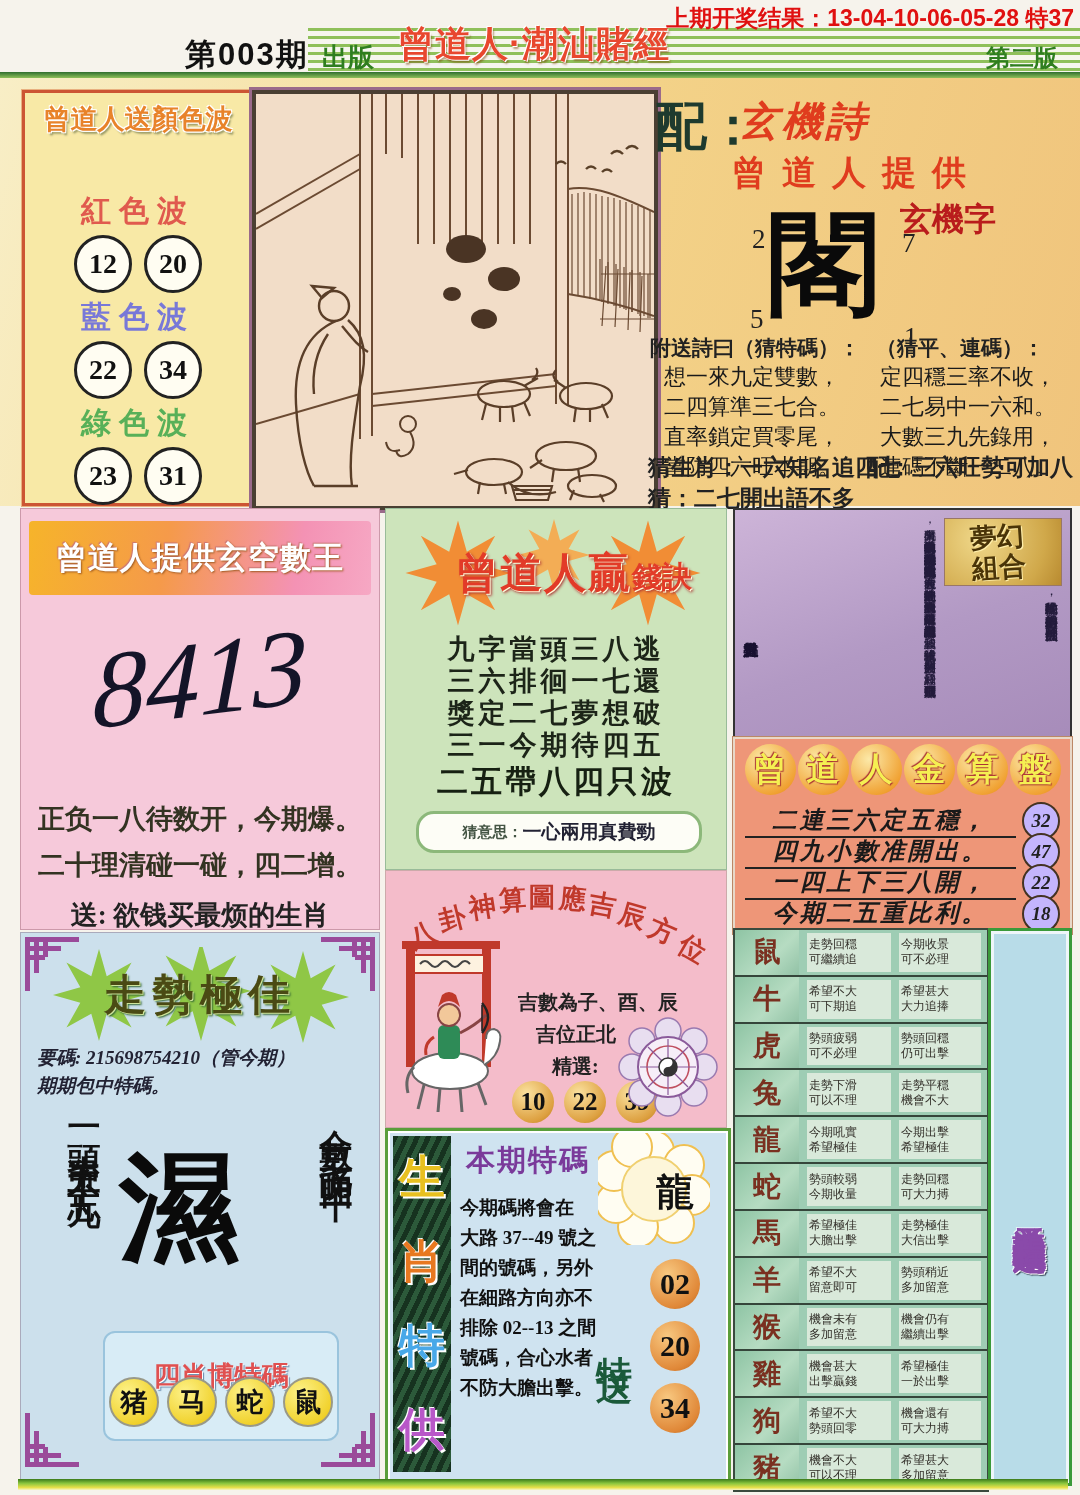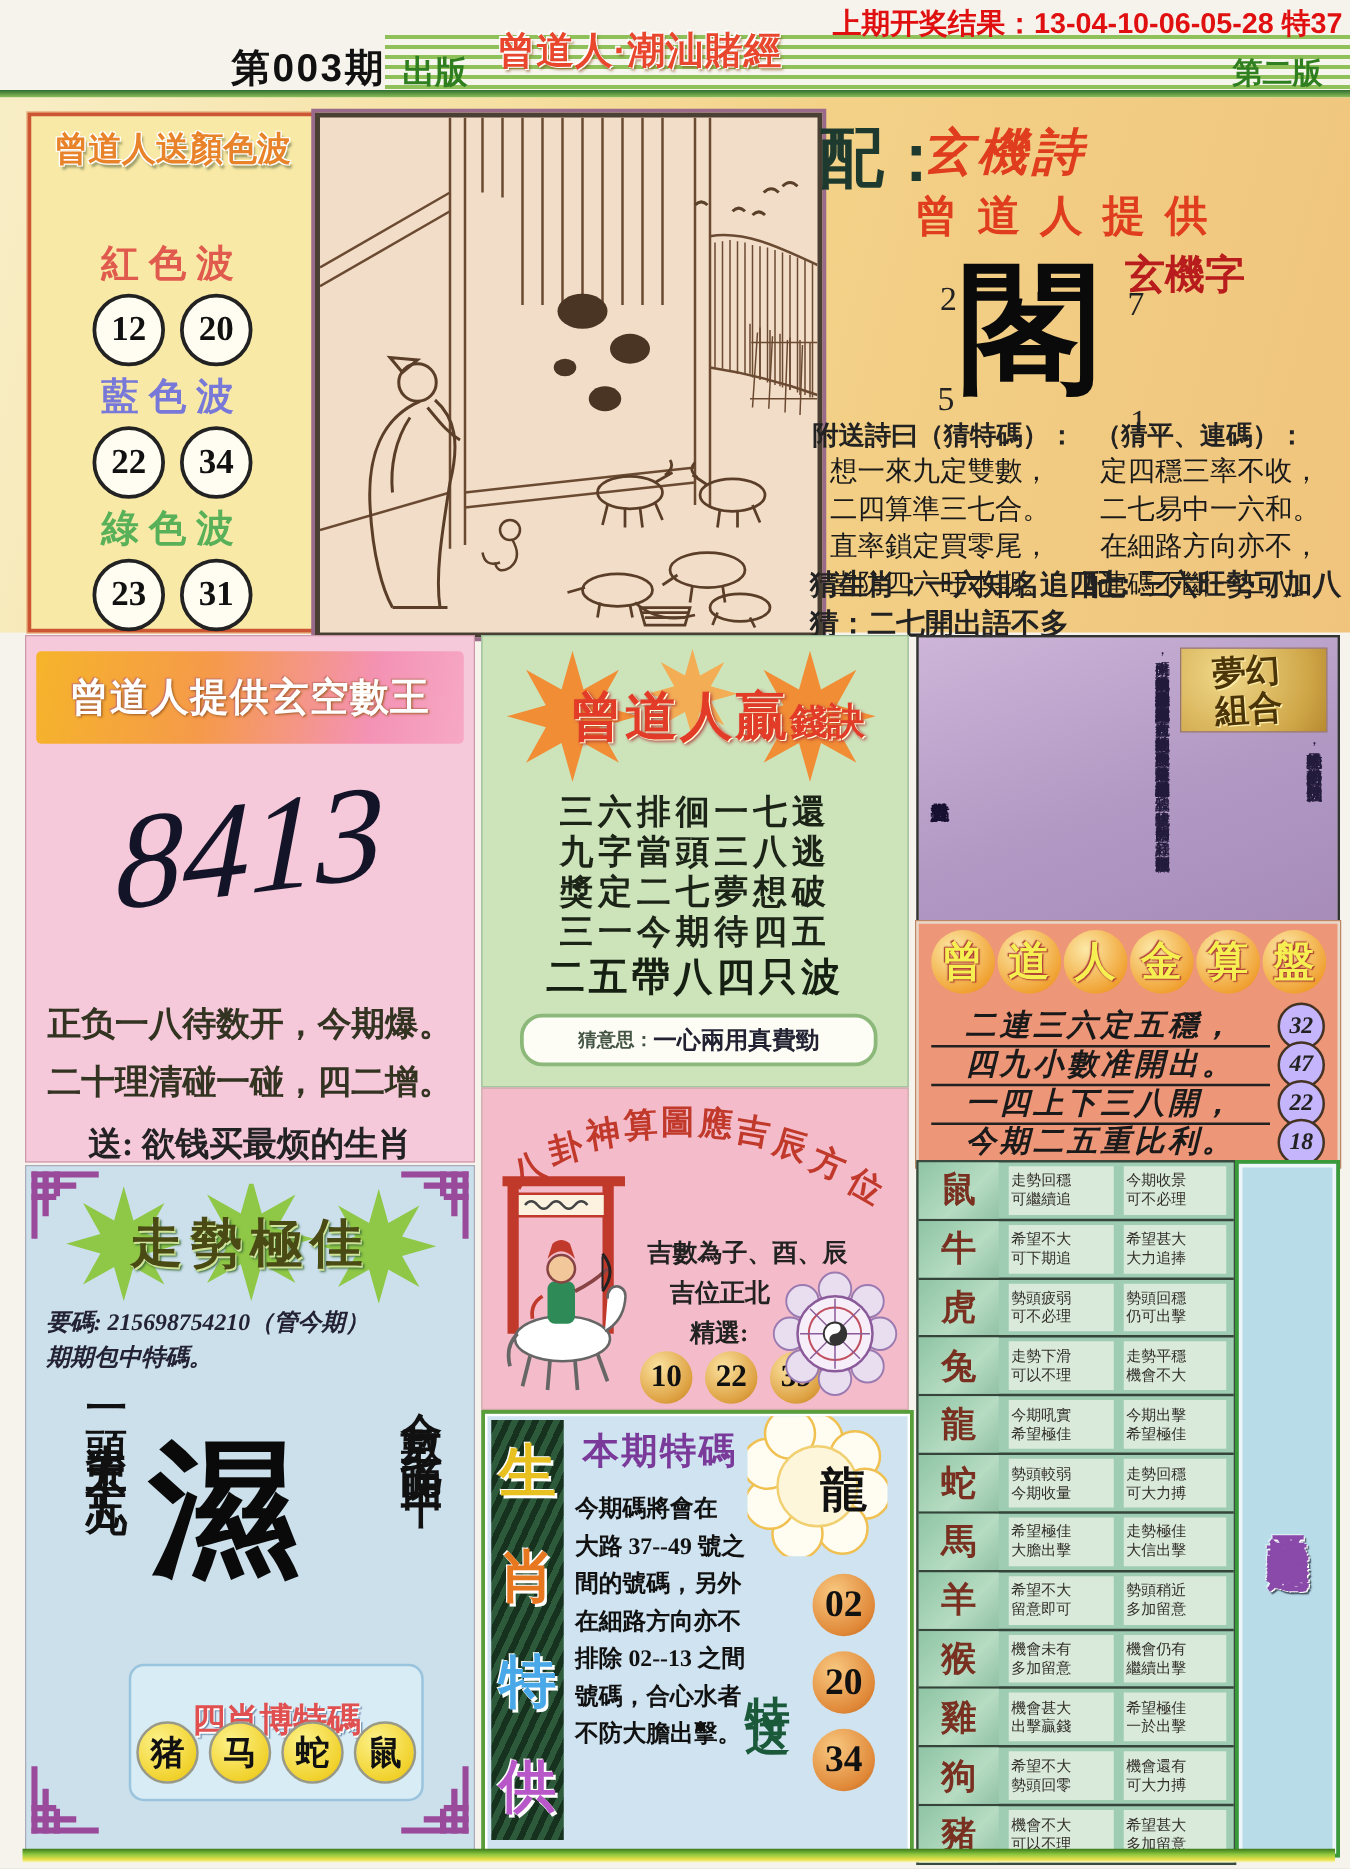--- a/index.html
+++ b/index.html
@@ -9,21 +9,21 @@
   .sans{font-family:"Liberation Sans","DejaVu Sans",sans-serif;}
 
   
   .hdr-stripes{left:308px;top:28px;width:772px;height:44px;
     background:repeating-linear-gradient(180deg,#8fc05a 0 3px,#f6f6ee 3px 8px);}
   .hdr-line{left:0;top:72px;width:1080px;height:6px;
     background:linear-gradient(180deg,#2f6e2f,#8fc05a);}
   .hdr-result{right:6px;top:3px;font-size:23px;font-weight:bold;color:#e01010;}
   .hdr-issue{left:185px;top:34px;font-size:31px;font-weight:bold;color:#111;letter-spacing:2px;}
   .hdr-publish{left:322px;top:40px;font-size:26px;font-weight:bold;color:#2f7e1f;}
-  .hdr-title{left:398px;top:20px;font-size:30px;font-weight:bold;color:#e8472e;letter-spacing:1px;
+  .hdr-title{left:398px;top:20px;font-size:36px;font-weight:bold;color:#e8472e;letter-spacing:1px;
     text-shadow:1px 1px 0 #fff,-1px -1px 0 #fff,2px 3px 2px rgba(120,60,0,.5);}
   .hdr-edition{left:986px;top:42px;font-size:24px;font-weight:bold;color:#2f7e1f;}
 
   
   .top-band{left:0;top:78px;width:1080px;height:428px;
     background:linear-gradient(105deg,#f8eec6 0%,#f6e2a6 30%,#f3d288 55%,#f0c47c 100%);}
 
   .waves{left:22px;top:90px;width:226px;height:410px;background:#f8e9a6;
     border:3px solid #cc5533;box-shadow:inset 0 0 0 2px #f8e9a6,0 0 0 1px #e8b080;}
   .waves-title{left:0;top:8px;width:100%;text-align:center;font-size:27px;font-weight:bold;color:#e8832a;
@@ -314,21 +314,21 @@
   <div class="abs verse-line verse-left">
     <div>想一來九定雙數，</div>
     <div>二四算準三七合。</div>
     <div>直率鎖定買零尾，</div>
     <div>當防四六旺本期。</div>
   </div>
   <div class="abs verse-h verse-right-h">（猜平、連碼）：</div>
   <div class="abs verse-line verse-right">
     <div>定四穩三率不收，</div>
     <div>二七易中一六和。</div>
-    <div>在細路方向亦不，</div>
+    <div>大數三九先錄用，</div>
     <div>連碼不斷一二八。</div>
   </div>
   <div class="abs verse-foot1">猜生肖：一六知名追四七</div>
   <div class="abs verse-foot2">配：三六旺勢可加八</div>
   <div class="abs verse-foot3">猜：二七開出語不多</div>
 
   <div class="abs pink-box">
     <div class="abs pink-banner">
       <span>曾道人提供玄空數王</span>
     </div>
@@ -351,22 +351,22 @@
       <g fill="#f8a84a" opacity="0.9">
         <g transform="translate(158,40) scale(0.72)">
             <polygon points="50,0 20.3,8.4 35.4,35.4 8.4,20.3 0,50 -8.4,20.3 -35.4,35.4 -20.3,8.4 -50,0 -20.3,-8.4 -35.4,-35.4 -8.4,-20.3 0,-50 8.4,-20.3 35.4,-35.4 20.3,-8.4"></polygon>
           </g>
       </g>
     </svg>
     <div class="abs win-title">
       <span class="t1">曾道人贏</span><span class="t2">錢訣</span>
     </div>
     <div class="abs win-lines">
+      <div>九字當頭三八逃</div>
       <div>三六排徊一七還</div>
-      <div>九字當頭三八逃</div>
       <div>獎定二七夢想破</div>
       <div>三一今期待四五</div>
     </div>
     <div class="abs win-big">二五帶八四只波</div>
     <div class="abs pill">
       <span class="pl">猜意思：</span>
       <span class="pt">一心兩用真費勁</span>
     </div>
   </div>
 

